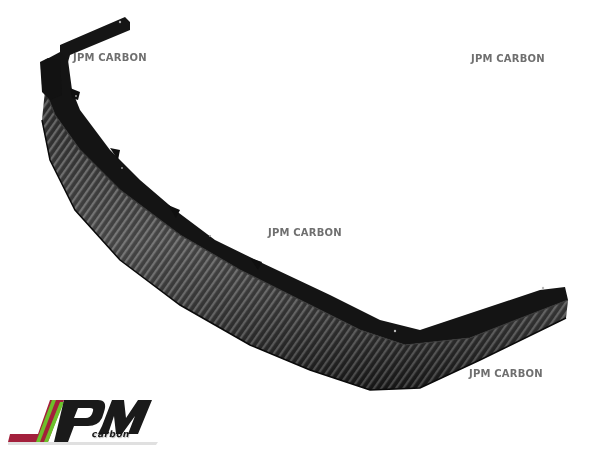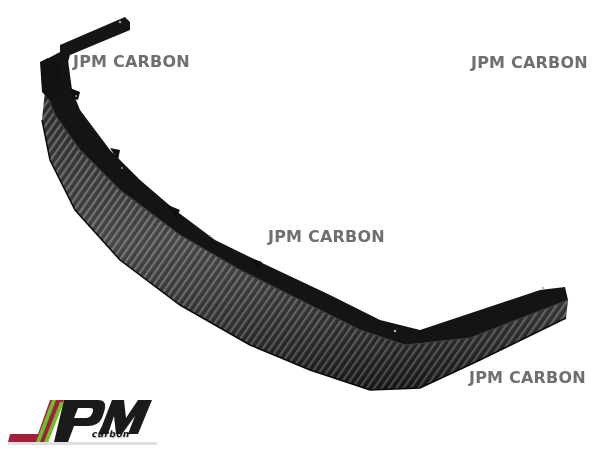--- a/index.html
+++ b/index.html
@@ -19,21 +19,21 @@
       position: absolute;
       left: 0;
       top: 0;
       width: 600px;
       height: 450px;
     }
     .watermark {
       position: absolute;
       font-family: "DejaVu Sans", sans-serif;
       font-weight: bold;
-      font-size: 16px;
+      font-size: 10px;
       letter-spacing: 0.2px;
       color: #6f6f6f;
       white-space: nowrap;
       text-align: center;
     }
     .wm1 { left: 73px; top: 52px; }
     .wm2 { left: 471px; top: 53px; }
     .wm3 { left: 268px; top: 227px; }
     .wm4 { left: 469px; top: 368px; }
 

